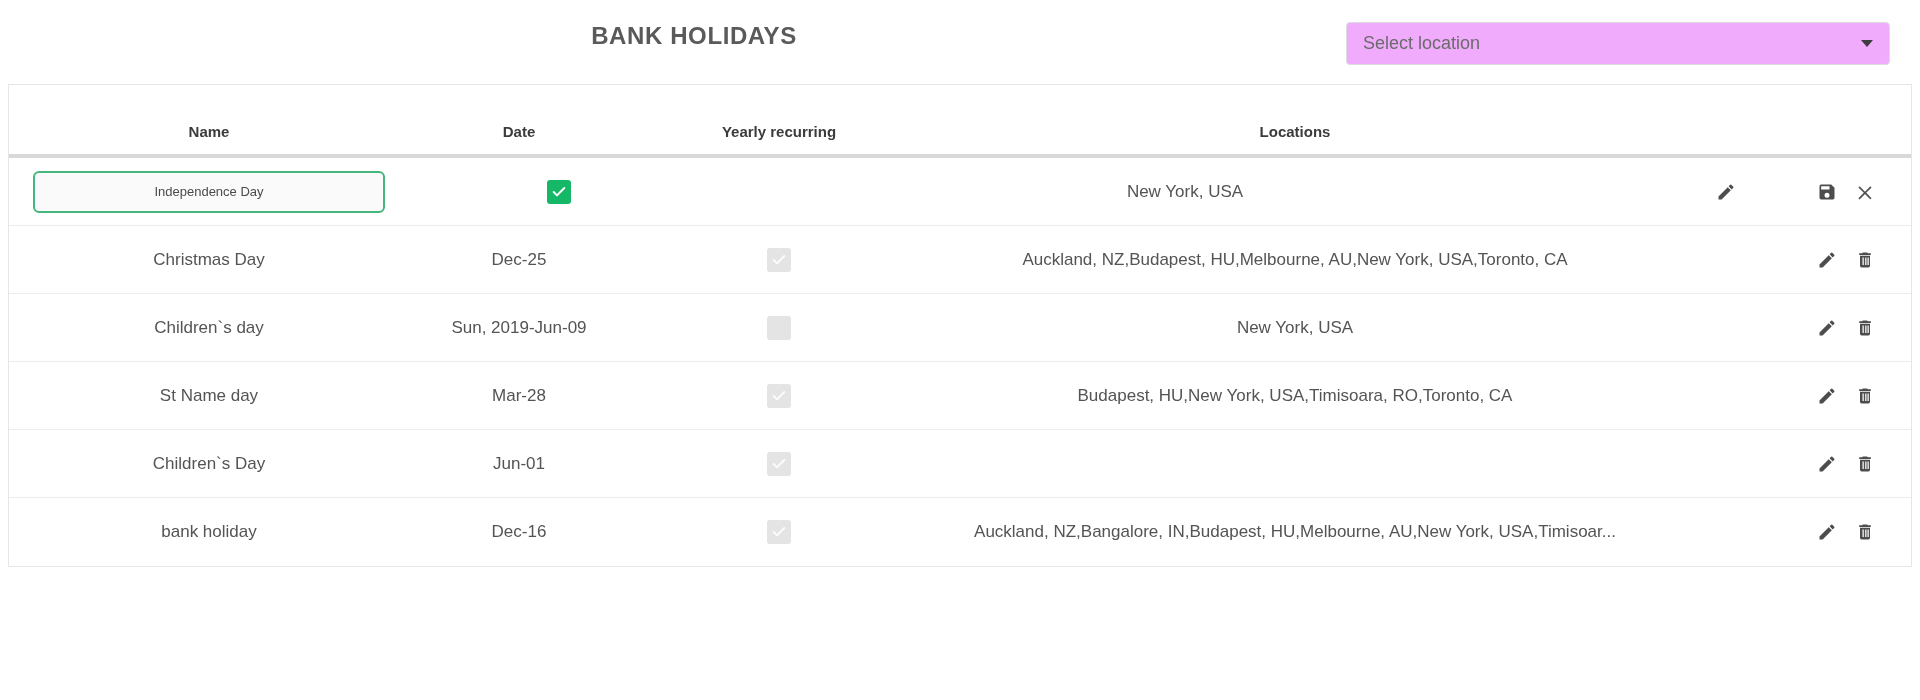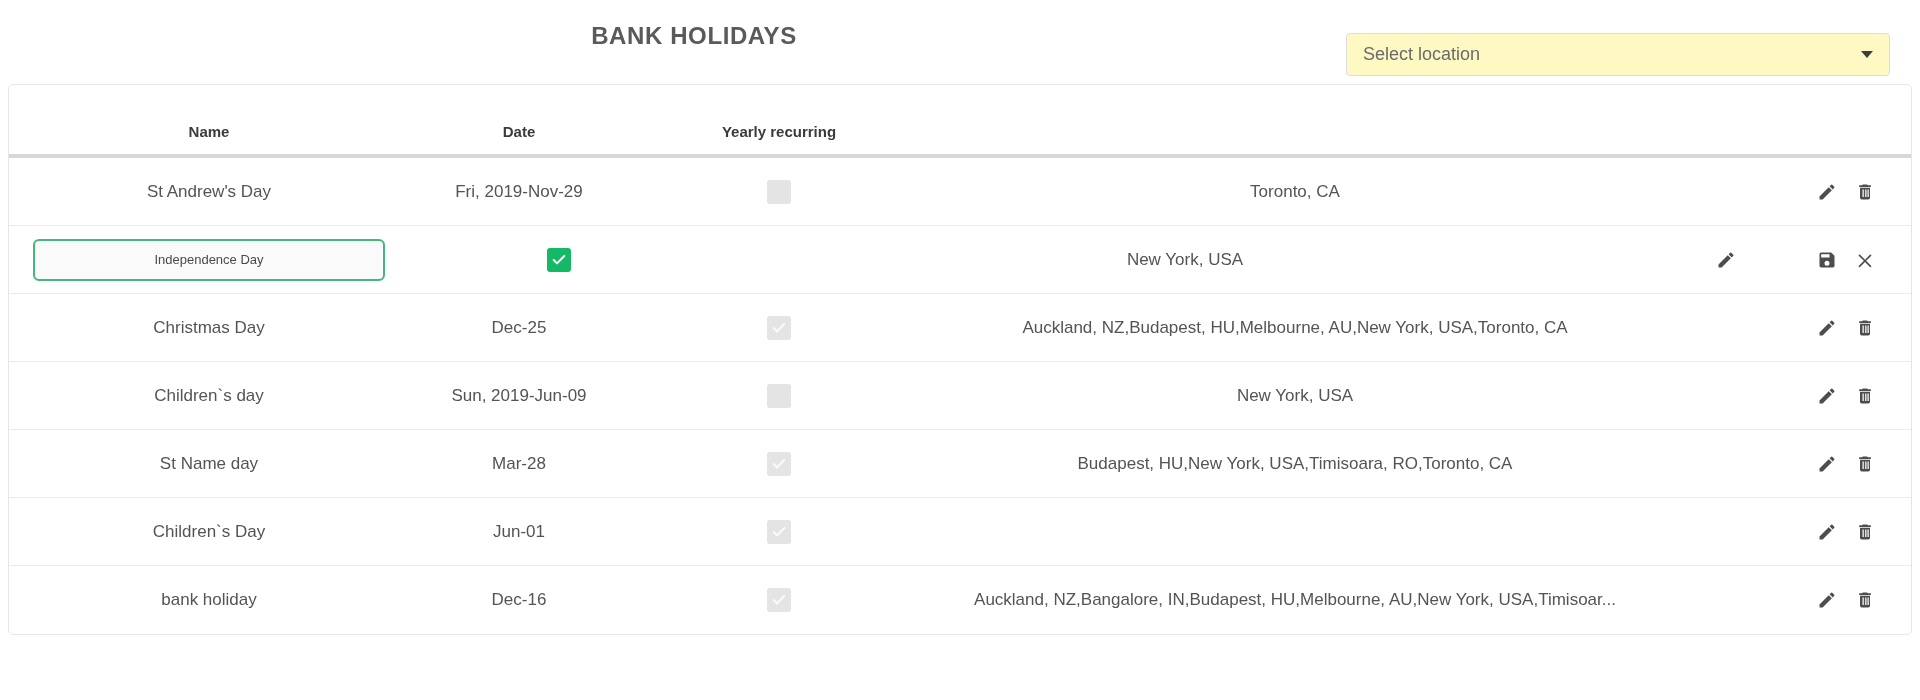--- a/index.html
+++ b/index.html
@@ -34,26 +34,26 @@
     text-align: center;
     font-size: 24px;
     font-weight: 600;
     letter-spacing: 0.6px;
     color: #5a5a5a;
     text-transform: uppercase;
   }
   .location-select {
     position: absolute;
     right: 30px;
-    top: 33px;
+    top: 22px;
     width: 544px;
     height: 43px;
     border: 1px solid #dcdcdc;
     border-radius: 4px;
-    background: #fef9c3;
+    background: #f0abfc;
     display: flex;
     align-items: center;
     padding: 0 16px;
     cursor: pointer;
   }
   .location-select .placeholder {
     flex: 1;
     font-size: 18px;
     color: #6b6b6b;
   }
@@ -61,21 +61,21 @@
     width: 0; height: 0;
     border-left: 6px solid transparent;
     border-right: 6px solid transparent;
     border-top: 7px solid #3d3d3d;
   }
 
   
   .table-wrap {
     margin: 0 8px;
     border: 1px solid #e6e6e6;
-    border-radius: 5px;
+    border-radius: 0;
     background: #fff;
   }
   .thead {
     height: 73px;
     display: flex;
     align-items: flex-end;
     border-bottom: 4px solid #d8d8d8;
   }
   .thead .cell {
     font-size: 15px;
@@ -158,46 +158,26 @@
       <span class="caret"></span>
     </div>
   </div>
 
   <div class="table-wrap">
 
     <div class="thead">
       <div class="cell c-name">Name</div>
       <div class="cell c-date">Date</div>
       <div class="cell c-recurring">Yearly recurring</div>
+      <div class="cell c-locations">Locations</div>
       <div class="cell c-locedit"></div>
       <div class="cell c-actions"></div>
     </div>
 
     <div id="tbody">
-        <div class="row">
-          <div class="c-name">St Andrew's Day</div>
-          <div class="c-date">Fri, 2019-Nov-29</div>
-          <div class="c-recurring">
-            <span class="cbx off"></span>
-          </div>
-          <div class="c-locations">Toronto, CA</div>
-          <div class="c-locedit"></div>
-          <div class="c-actions">
-            <button class="icon-btn">
-              <svg width="20" height="20" viewBox="0 0 24 24" fill="currentColor">
-                <path d="M3 17.25V21h3.75L17.81 9.94l-3.75-3.75L3 17.25zM20.71 7.04a1 1 0 000-1.41l-2.34-2.34a1 1 0 00-1.41 0l-1.83 1.83 3.75 3.75 1.83-1.83z"></path>
-              </svg>
-            </button>
-            <button class="icon-btn">
-              <svg width="20" height="20" viewBox="0 0 24 24" fill="currentColor">
-                <path d="M6 19a2 2 0 002 2h8a2 2 0 002-2V7H6v12zM9 9h1.5v9H9V9zm3.25 0h1.5v9h-1.5V9zM15 9h1.5v9H15V9zM15.5 4l-1-1h-5l-1 1H5v2h14V4h-3.5z"></path>
-              </svg>
-            </button>
-          </div>
-        </div>
         <div class="row editing">
           <div class="c-name"><input class="edit-input" type="text" value="Independence Day" style=""></div>
           <div class="c-recurring">
             <span class="cbx on">
               <svg width="16" height="16" viewBox="0 0 24 24" fill="none" stroke="#ffffff" stroke-width="3" stroke-linecap="round" stroke-linejoin="round">
                 <polyline points="20 6 9 17 4 12"></polyline>
               </svg>
             </span>
           </div>
           <div class="c-locations">New York, USA</div>

